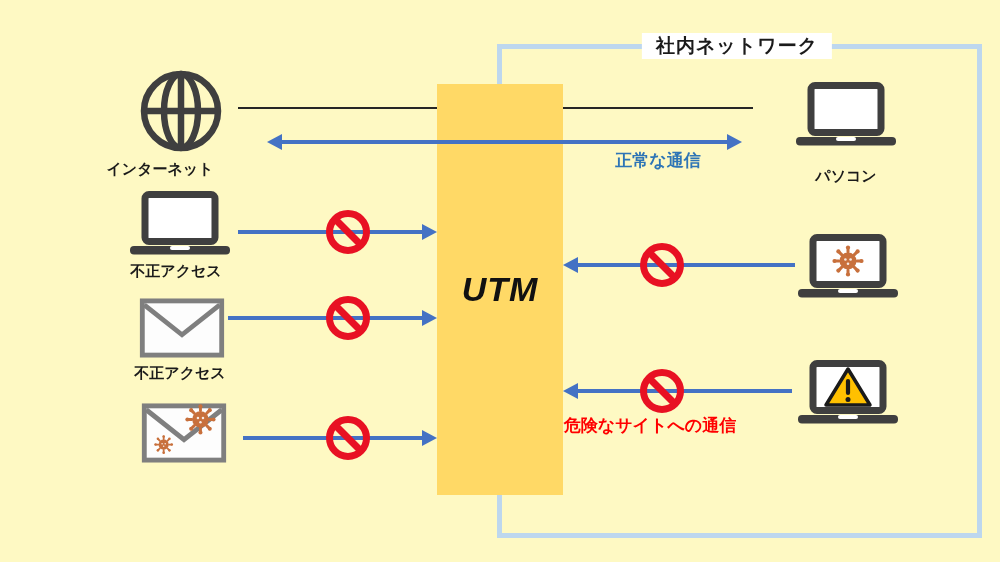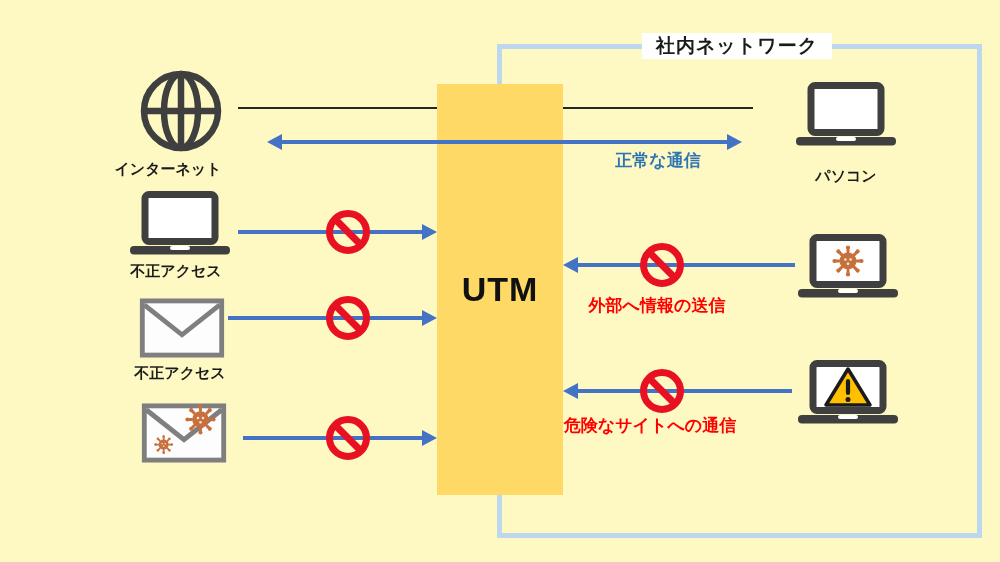--- a/index.html
+++ b/index.html
@@ -30,21 +30,21 @@
     z-index:6;white-space:nowrap;
   }
   .black-line{
     position:absolute;left:238px;top:107px;width:515px;height:2px;
     background:var(--line-black);z-index:1;
   }
   .utm-box{
     position:absolute;left:437px;top:84px;width:126px;height:411px;
     background:var(--utm-yellow);z-index:2;display:flex;align-items:center;justify-content:center;
   }
-  .utm-box span{font-size:34px;font-weight:bold;letter-spacing:1px;color:#111;}
+  .utm-box span{font-size:34px;font-weight:bold;letter-spacing:1px;color:#111;font-style:italic;}
   .arrow{position:absolute;display:flex;align-items:center;height:16px;z-index:3;}
   .arrow .shaft{flex:1;height:4px;background:var(--accent-blue);}
   .arrow .hl{width:0;height:0;border-top:8px solid transparent;border-bottom:8px solid transparent;border-right:15px solid var(--accent-blue);}
   .arrow .hr{width:0;height:0;border-top:8px solid transparent;border-bottom:8px solid transparent;border-left:15px solid var(--accent-blue);}
   .sign{position:absolute;width:46px;height:46px;z-index:4;}
   .node{position:absolute;z-index:2;}
   .label{
     position:absolute;transform:translateX(-50%);z-index:5;
     font-size:15px;font-weight:bold;white-space:pre-line;text-align:center;line-height:21px;
   }
@@ -119,21 +119,21 @@
   <div class="node" style="left:139px;top:69px">
     <svg width="84" height="84" viewBox="0 0 84 84">
       <g fill="none" style="stroke:var(--icon-gray)" stroke-width="6.5">
         <circle cx="42" cy="42" r="37"></circle>
         <ellipse cx="42" cy="42" rx="17" ry="37"></ellipse>
         <line x1="5" y1="42" x2="79" y2="42"></line>
         <line x1="42" y1="5" x2="42" y2="79"></line>
       </g>
     </svg>
   </div>
-  <div class="label" style="left:168px;top:158px">インターネット</div>
+  <div class="label" style="left:160px;top:158px">インターネット</div>
 
   <div class="node" style="left:128px;top:191px">
     <svg width="104" height="64" viewBox="0 0 104 64">
       <rect x="17" y="3.5" width="70" height="47" rx="4" fill="#fff" style="stroke:var(--icon-gray)" stroke-width="7"></rect>
       <rect x="2" y="55" width="100" height="8.5" rx="4" style="fill:var(--icon-gray)"></rect>
       <rect x="42" y="55" width="20" height="4" rx="2" fill="#fff"></rect>
     </svg>
   </div>
   <div class="label" style="left:176px;top:260px">不正アクセス</div>
 
@@ -254,16 +254,15 @@
       <rect x="42" y="55" width="20" height="4" rx="2" fill="#fff"></rect>
       <g>
         <path d="M52 9 L74 45 H30 Z" style="fill:var(--warning-yellow)" stroke="#1a1a1a" stroke-width="3.5" stroke-linejoin="round"></path>
         <line x1="52" y1="21" x2="52" y2="33" stroke="#1a1a1a" stroke-width="4.2" stroke-linecap="round"></line>
         <circle cx="52" cy="39.5" r="2.5" fill="#1a1a1a"></circle>
       </g>
     </svg>
   </div>
 
   <div class="flow-label blue" style="left:658px;top:149px">正常な通信</div>
-  <div class="flow-label red" style="left:657px;top:294px">外部へ情報の送信</div>
   <div class="flow-label red" style="left:650px;top:414px">危険なサイトへの通信</div>
 
 </div>
 
 </body></html>

